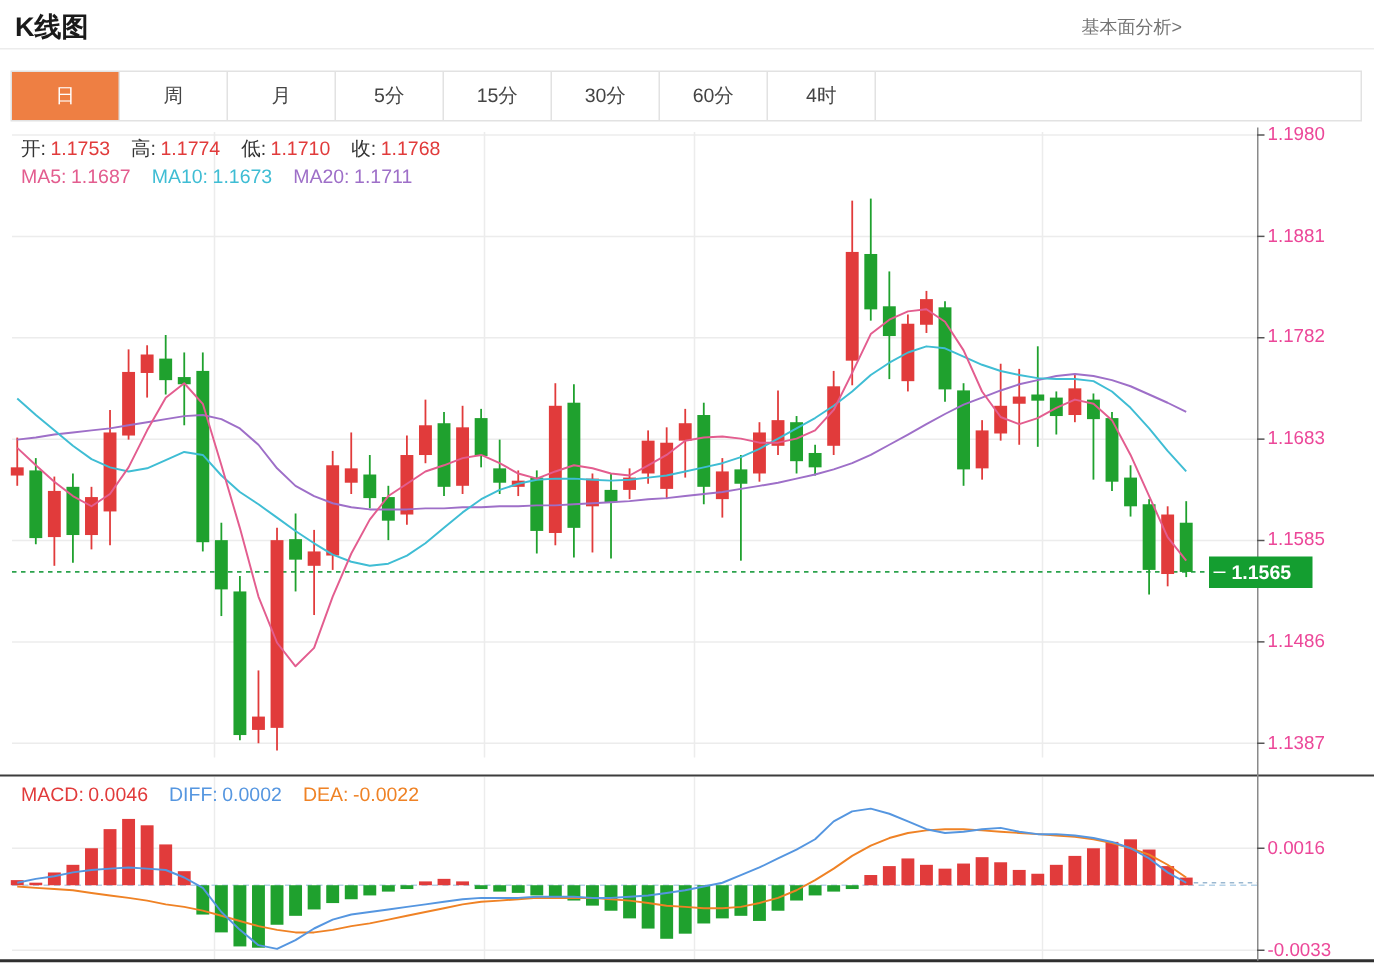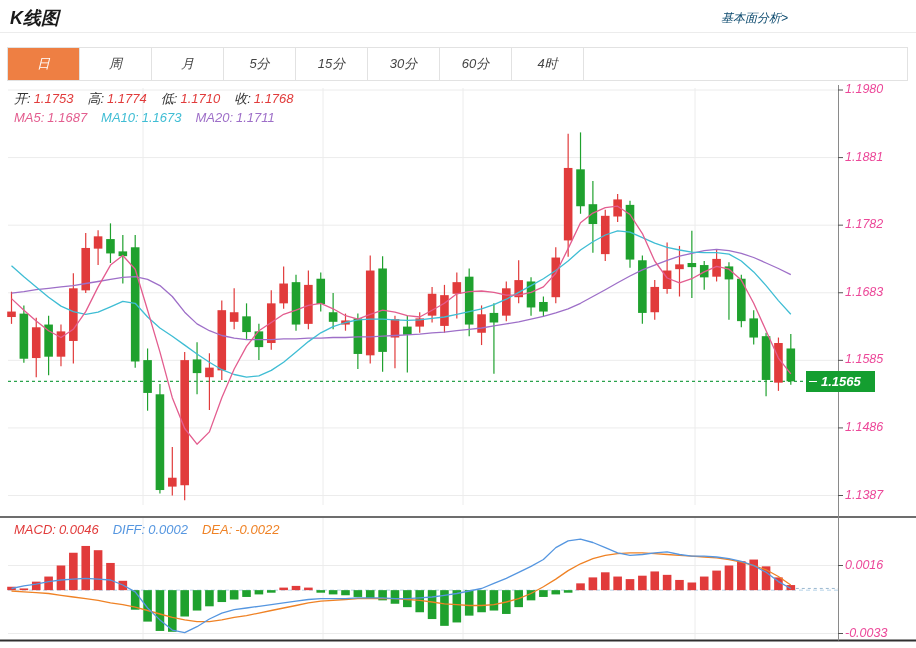--- a/index.html
+++ b/index.html
@@ -1,21 +1,21 @@
 <!DOCTYPE html>
 <html><head>
 <meta charset="utf-8">
 <style>
   * { margin:0; padding:0; box-sizing:border-box; }
   html,body { width:916px; height:648px; overflow:hidden; background:#fff;
     font-family:"Liberation Sans", sans-serif; }
-  .page { position:relative; width:796px; height:648px;font-style:italic; }
+  .page { position:relative; width:796px; height:648px; }
   
   .hdr-title { position:absolute; left:10px; top:6px; font-size:18px; font-weight:bold; color:#1a1a1a; }
-  .hdr-link { position:absolute; right:8px; top:10px; font-size:12px; color:#0c4a6e; text-decoration:none; cursor:pointer; }
+  .hdr-link { position:absolute; right:8px; top:10px; font-size:12px; color:#737373; text-decoration:none; cursor:pointer; }
   .hdr-divider { position:absolute; left:0; top:32px; width:916px; height:1px; background:#ececec; }
   
   .tabs { position:absolute; left:7px; top:47px; width:901px; height:34px;
     border:1px solid #e2e2e2; display:flex; background:#fff; }
   .tab { width:72px; height:32px; line-height:32px; text-align:center; font-size:13px;
     color:#444; border-right:1px solid #e2e2e2; cursor:pointer; background:#fff; }
   .tab.active { background:#ee7f43; color:#fff; }
   
   .legend { position:absolute; left:14px; font-size:13px; white-space:nowrap; z-index:3; }
   .legend .grp { margin-right:14px; }

